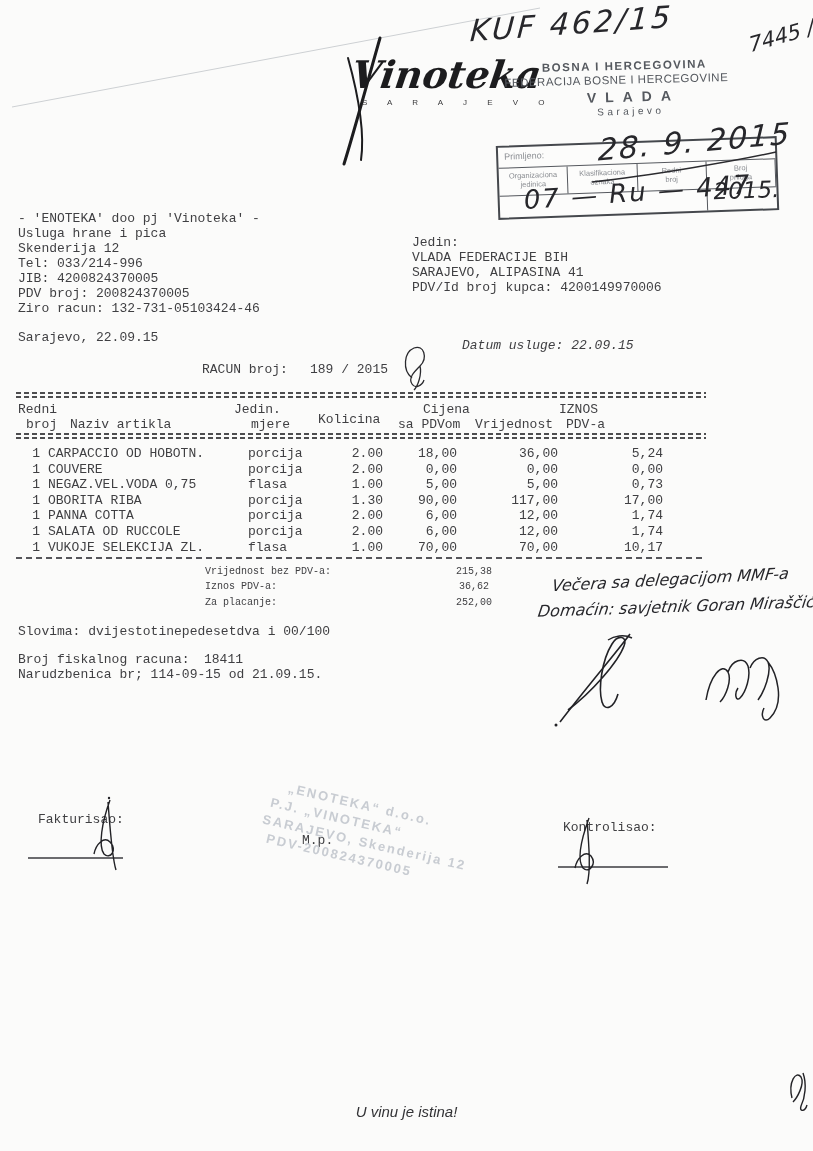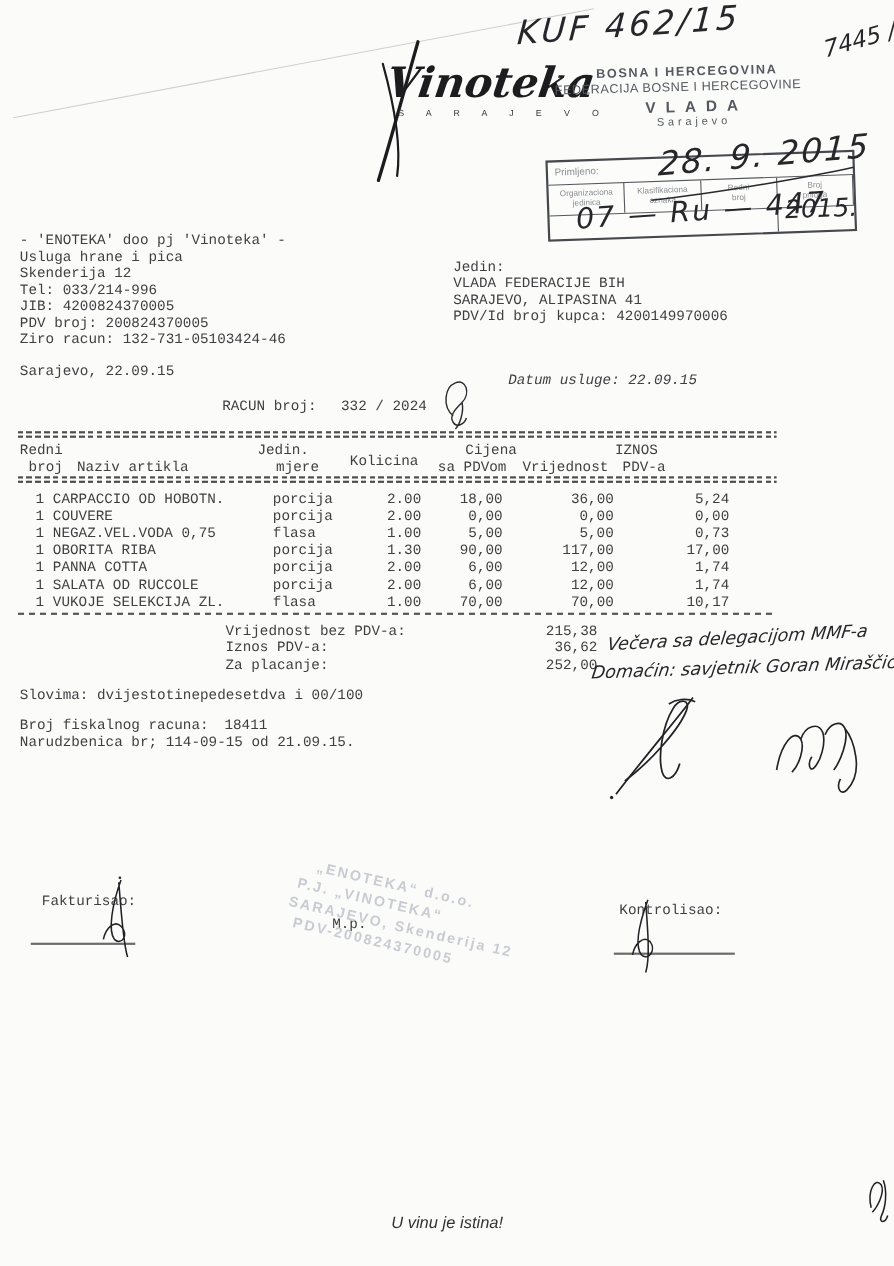--- a/index.html
+++ b/index.html
@@ -16,23 +16,23 @@
   .item-row{position:relative;height:15.6px;}
   .item-row span{position:absolute;top:0;font-family:"Liberation Mono",monospace;font-size:13px;white-space:pre;color:#3f3f42;}
   .c-rb{left:24px;width:16px;text-align:right;}
   .c-name{left:48px;}
   .c-unit{left:248px;}
   .c-qty{left:321px;width:62px;text-align:right;}
   .c-price{left:387px;width:70px;text-align:right;}
   .c-val{left:476px;width:82px;text-align:right;}
   .c-pdv{left:553px;width:78px;text-align:right;padding-left:32px;}
   .total-row{position:relative;height:15.3px;}
-  .total-row span{position:absolute;top:0;font-family:"Liberation Mono",monospace;font-size:13px;white-space:pre;color:#3f3f42;}
+  .total-row span{position:absolute;top:0;font-family:"Liberation Mono",monospace;font-size:10px;white-space:pre;color:#3f3f42;}
   .t-label{left:205px;}
-  .t-value{left:455px;width:88px;text-align:right;}
+  .t-value{left:430px;width:88px;text-align:center;}
   .stamp-box{border:2px solid #45484d;transform:rotate(-2deg);background:rgba(255,255,255,0.25);}
   .stamp-cell{float:left;height:27px;border-right:1px solid #55585e;box-sizing:border-box;
     font-family:"Liberation Sans",sans-serif;font-size:7.5px;line-height:8.5px;color:#8b8e93;
     text-align:center;padding-top:4px;white-space:pre-line;}
   .faded-stamp div{font-family:"Liberation Sans",sans-serif;font-weight:bold;font-size:13px;
     letter-spacing:2px;color:#c8ccd2;line-height:18px;white-space:nowrap;}
   .underline{height:1.5px;background:#6b6b6e;}
   svg{overflow:visible;}
 </style>
 </head>
@@ -102,21 +102,21 @@
   <div class="abs mono" style="left:412px;top:235px;">Jedin:</div>
   <div class="abs" style="left:412px;top:250px;">
 
   <div class="mono">VLADA FEDERACIJE BIH</div>
       <div class="mono">SARAJEVO, ALIPASINA 41</div>
       <div class="mono">PDV/Id broj kupca: 4200149970006</div>
     </div>
   <div class="abs mono" style="left:462px;top:338px;font-style:italic;">Datum usluge: 22.09.15</div>
 
   <div class="abs mono" style="left:202px;top:362px;">RACUN broj:</div>
-  <div class="abs mono" style="left:310px;top:362px;">332 / 2024</div>
+  <div class="abs mono" style="left:310px;top:362px;">189 / 2015</div>
   <svg class="abs" style="left:398px;top:344px;width:32px;height:48px;">
     <path d="M14,34 C4,26 6,8 16,4 C26,0 30,14 22,22 C16,28 10,34 14,40 C17,45 24,42 26,36 M22,22 C24,30 20,42 16,46" stroke="#2a2a2e" stroke-width="1.3" fill="none"></path>
   </svg>
 
   <div class="abs sep-eq" style="left:16px;top:392px;width:690px;"></div>
   <div class="abs sep-eq" style="left:16px;top:433px;width:690px;"></div>
   <div class="abs sep-dash" style="left:16px;top:557px;width:690px;"></div>
 
   <div class="abs" style="left:0;top:402px;width:813px;">
     <span class="abs mono" style="left:18px;top:0;">Redni</span>

